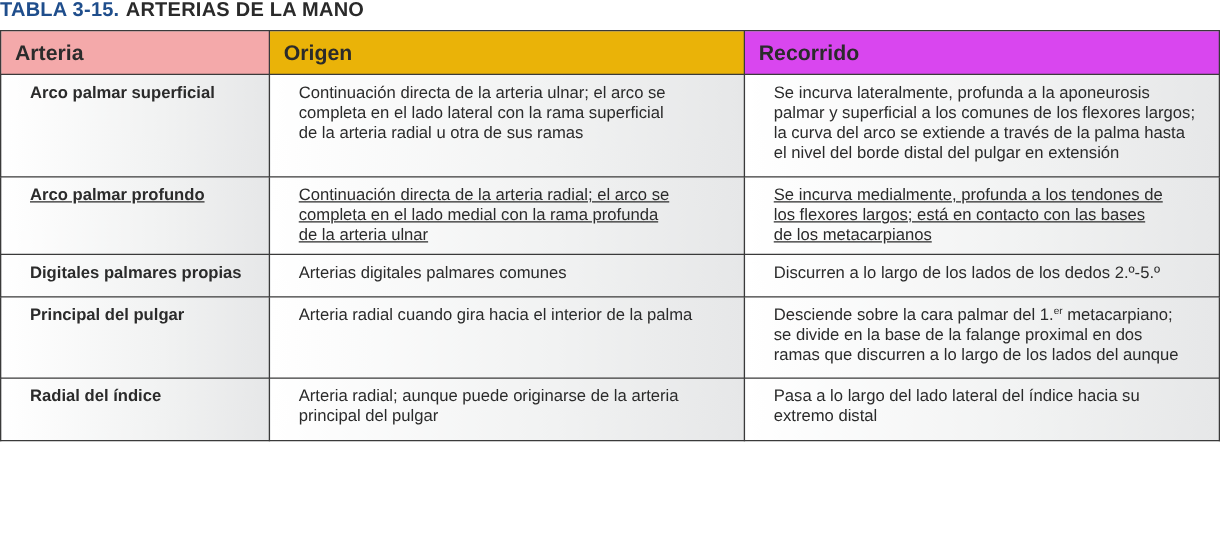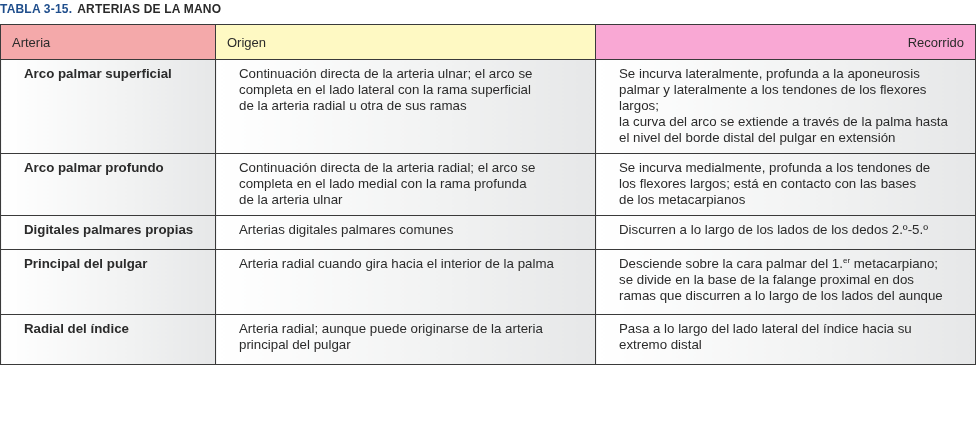--- a/index.html
+++ b/index.html
@@ -1,36 +1,36 @@
 <!DOCTYPE html>
 <html><head>
   <meta charset="utf-8">
   <style>
     html, body { margin: 0; padding: 0; background: #ffffff; }
     body { width: 976px; height: 438px; overflow: hidden; font-family: "Liberation Sans", sans-serif; }
     .title {
       position: absolute; left: 0; top: 0; height: 22px; line-height: 18px;
-      font-family: "Liberation Sans", sans-serif; font-weight: bold; font-size: 12px;
+      font-family: "Liberation Sans", sans-serif; font-weight: bold; font-size: 16px;
       letter-spacing: 0.2px; white-space: nowrap;
     }
     .title .num { color: #1f4e8c; }
     .title .name { color: #2a2a2a; margin-left: 5px; }
     table {
       position: absolute; left: 0; top: 24px;
       width: 975px; border-collapse: collapse; table-layout: fixed;
       font-size: 13.3px; color: #2b2b2b;
     }
     th, td {
       border: 1.5px solid #3a3a3a; vertical-align: top; text-align: left;
       padding: 6px 11px 7px 11px; line-height: 16px;
     }
-    th { font-weight: normal; font-size: 13px; height: 20px; padding-top: 10px; padding-bottom: 4px; }
+    th { font-weight: bold; font-size: 17px; height: 20px; padding-top: 10px; padding-bottom: 4px; }
     th.c1 { background: #f4a9aa; }
-    th.c2 { background: #fef9c3; margin-top: 20px; }
-    th.c3 { background: #f9a8d4; text-align: right; }
+    th.c2 { background: #eab308; margin-top: 20px; }
+    th.c3 { background: #d946ef; }
     td { background: linear-gradient(to right, #ffffff 0%, #f1f2f2 60%, #e6e7e8 100%); padding-left: 23px; }
     td.c1 { font-weight: bold; }
     col.c1 { width: 215px; }
     col.c2 { width: 380px; }
     col.c3 { width: 380px; }
     td .wrap { display: block; }
     sup { font-size: 8px; line-height: 0; vertical-align: 5px; }
   </style>
 </head>
 <body>
@@ -57,26 +57,26 @@
         <td class="c1">
           <span class="wrap">Arco palmar superficial</span>
         </td>
         <td class="c2">
           <span class="wrap">Continuación directa de la arteria ulnar; el arco se</span>
           <span class="wrap">completa en el lado lateral con la rama superficial</span>
           <span class="wrap">de la arteria radial u otra de sus ramas</span>
         </td>
         <td class="c3">
           <span class="wrap">Se incurva lateralmente, profunda a la aponeurosis</span>
-          <span class="wrap">palmar y lateralmente a los tendones de los flexores largos;</span>
+          <span class="wrap">palmar y superficial a los comunes de los flexores largos;</span>
           <span class="wrap">la curva del arco se extiende a través de la palma hasta</span>
           <span class="wrap">el nivel del borde distal del pulgar en extensión</span>
         </td>
       </tr>
-      <tr style="height: 58px;">
+      <tr style="height: 58px; text-decoration: underline;">
         <td class="c1">
           <span class="wrap">Arco palmar profundo</span>
         </td>
         <td class="c2">
           <span class="wrap">Continuación directa de la arteria radial; el arco se</span>
           <span class="wrap">completa en el lado medial con la rama profunda</span>
           <span class="wrap">de la arteria ulnar</span>
         </td>
         <td class="c3">
           <span class="wrap">Se incurva medialmente, profunda a los tendones de</span>

